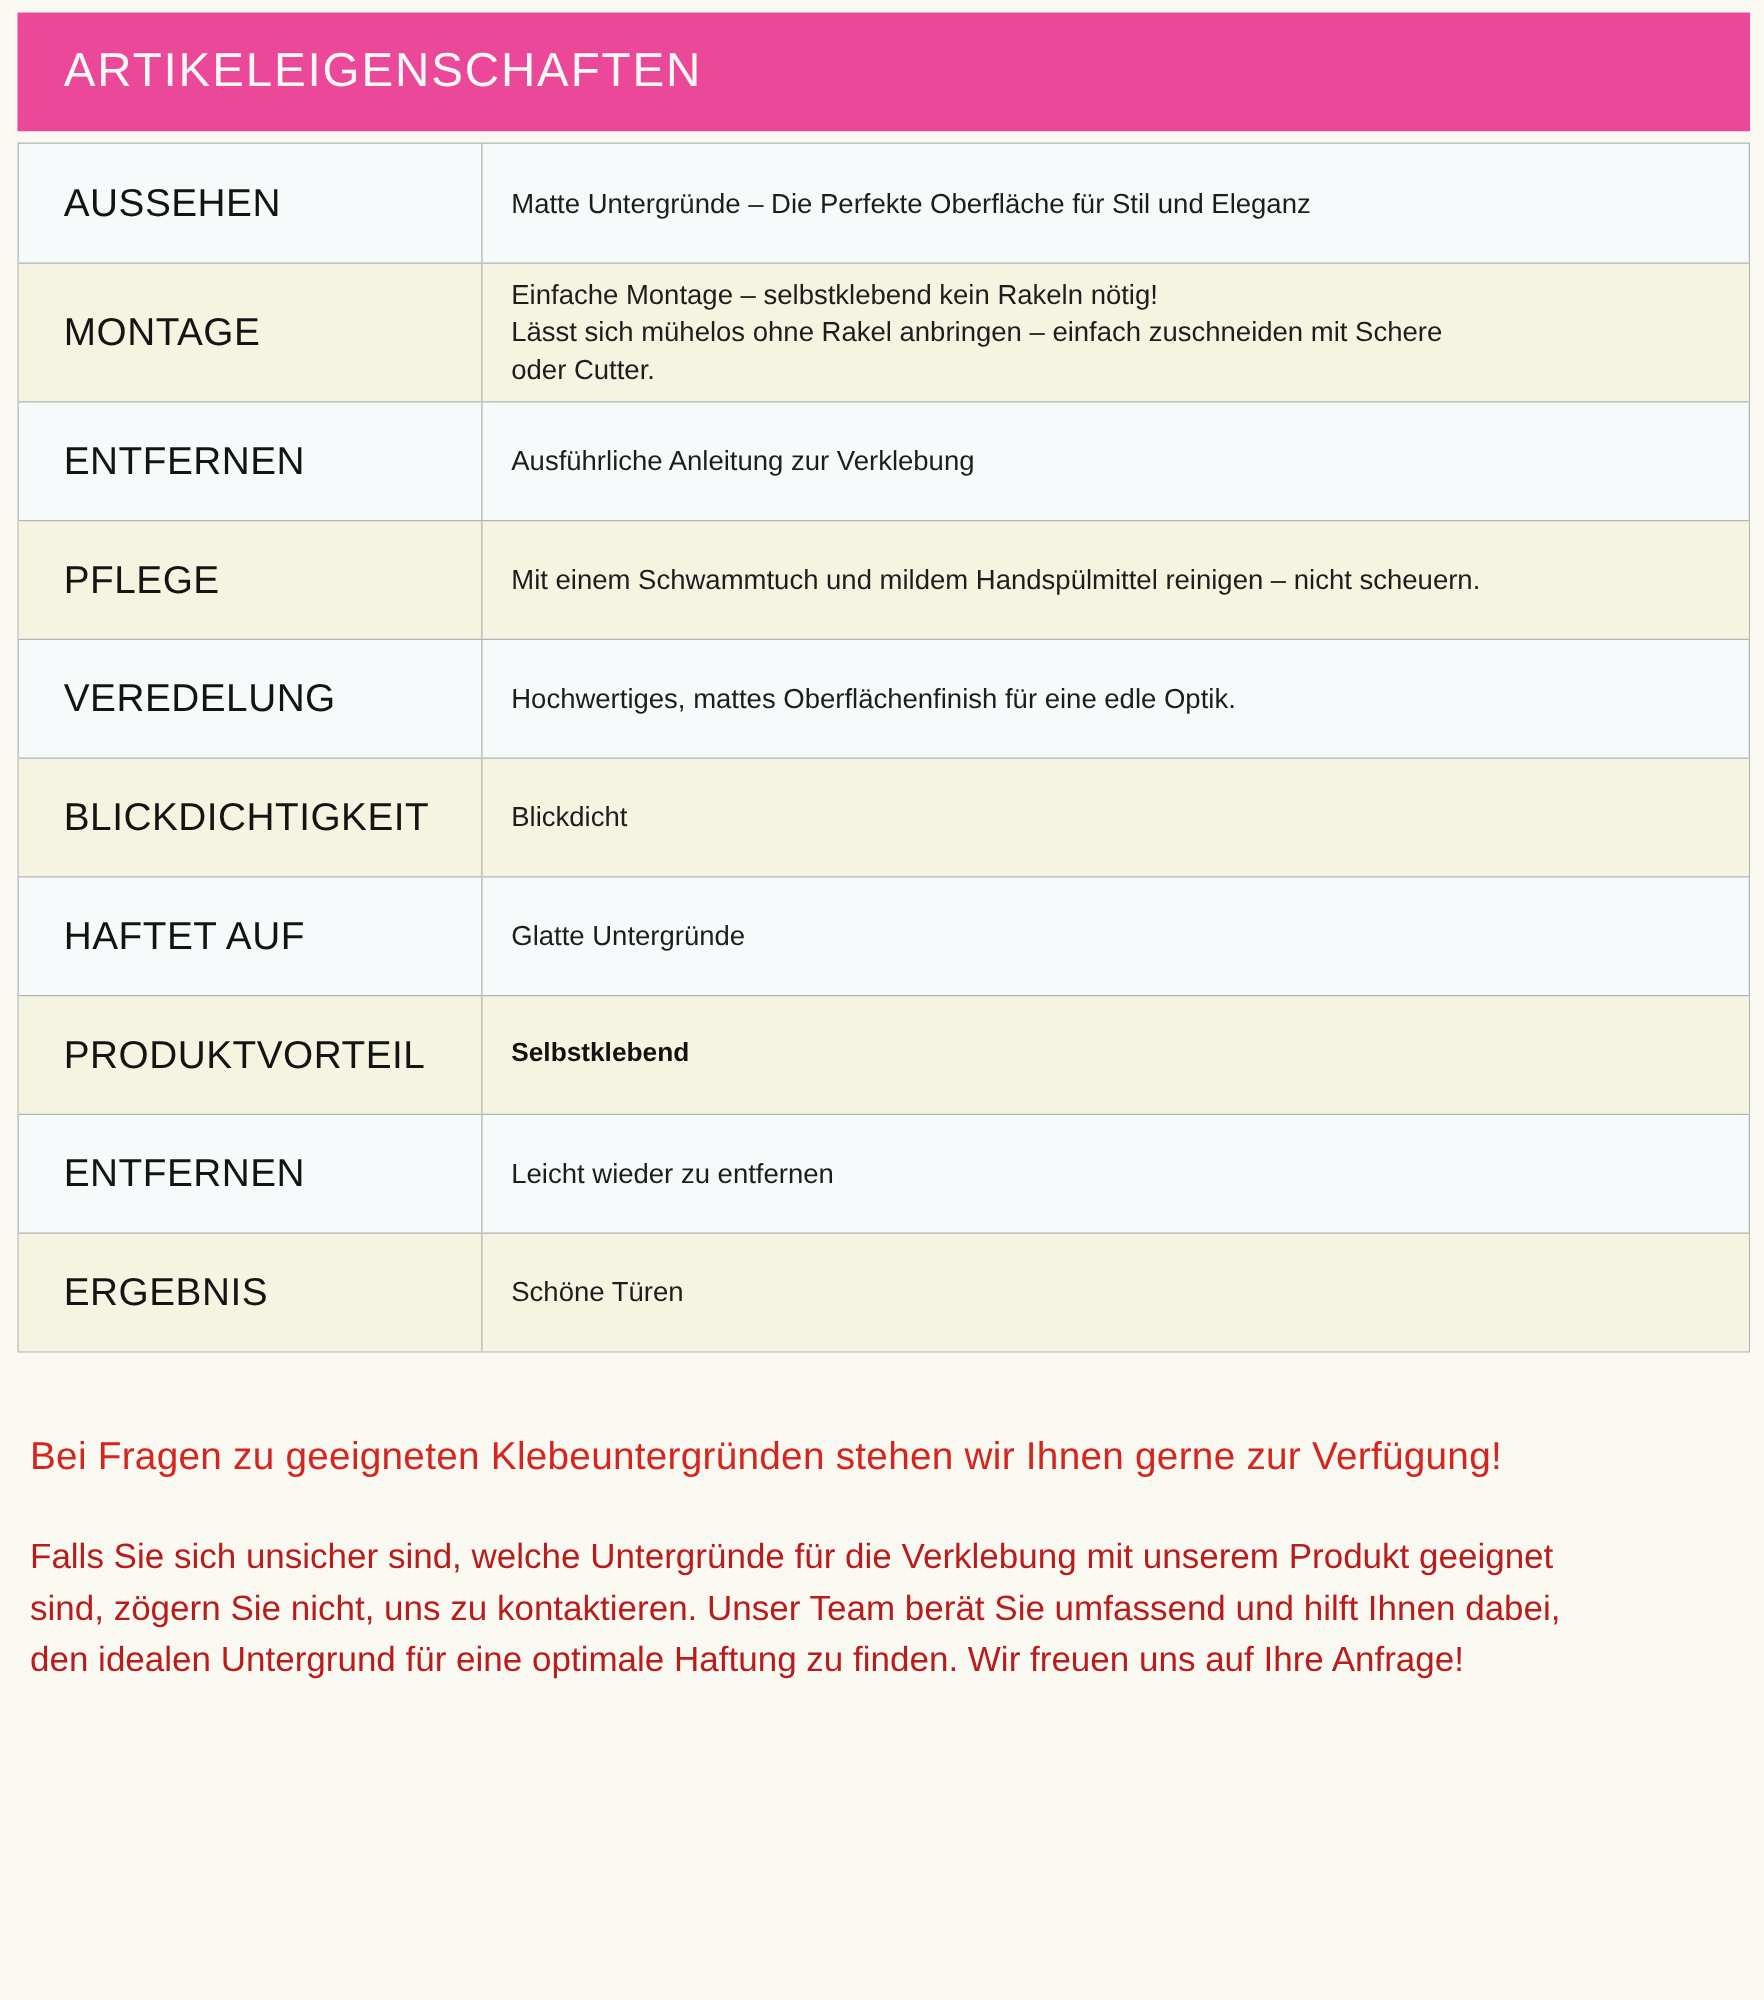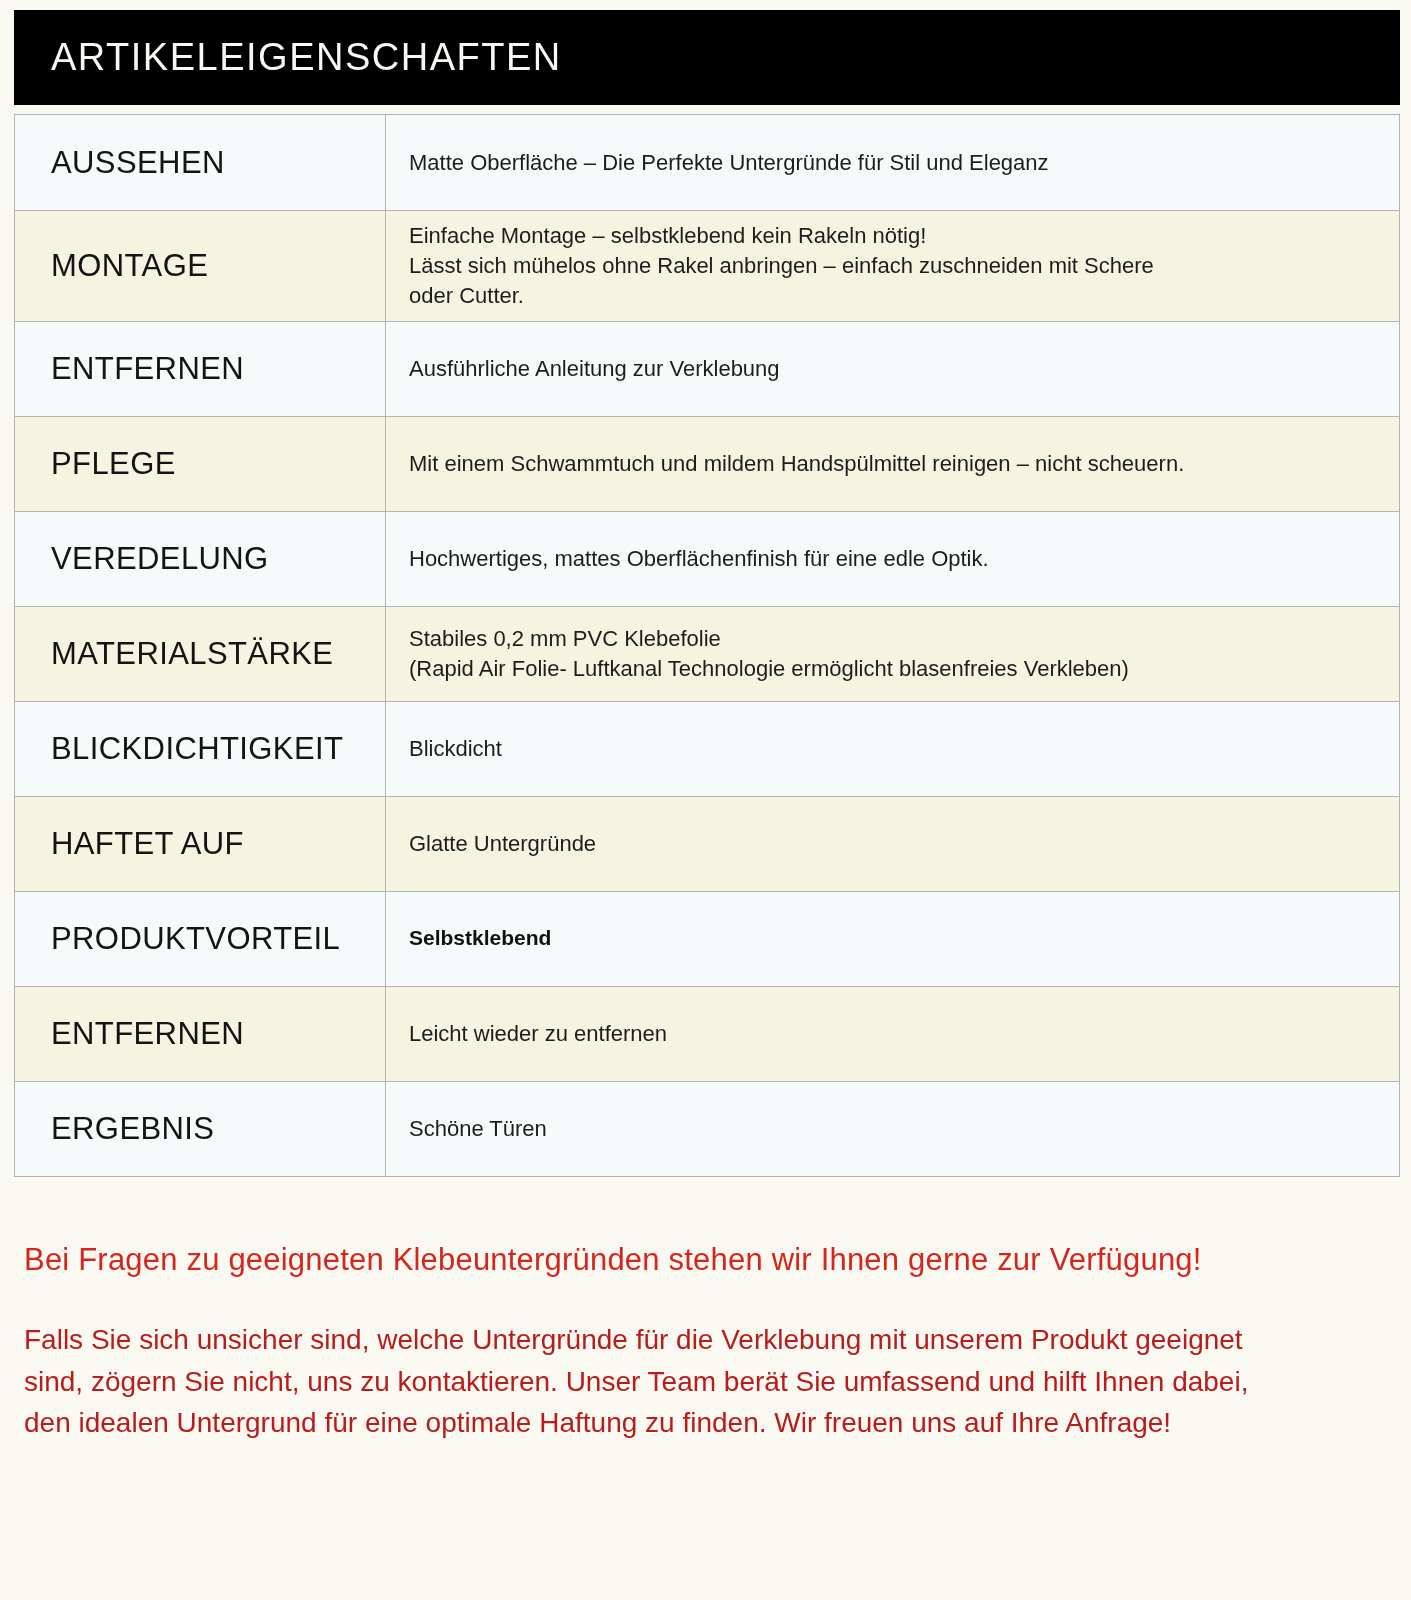--- a/index.html
+++ b/index.html
@@ -14,21 +14,21 @@
     font-family: "Liberation Sans", sans-serif;
     color: #1c1c1c;
     -webkit-font-smoothing: antialiased;
   }
   .page {
     padding: 10px 11px 0 14px;
   }
   
   .title-bar {
     height: 95px;
-    background: #000000;
+    background: #ec4899;
     display: flex;
     align-items: center;
     padding-left: 37px;
     box-sizing: border-box;
     margin-bottom: 9px;
   }
   .title-bar .title-text {
     color: #f6f9f3;
     font-size: 38px;
     font-weight: 400;
@@ -100,21 +100,21 @@
 <div class="page">
 
   <div class="title-bar">
     <span class="title-text">ARTIKELEIGENSCHAFTEN</span>
   </div>
 
   <div class="props-table">
 
     <div class="prop-row">
       <div class="prop-label">AUSSEHEN</div>
-      <div class="prop-value">Matte Oberfläche – Die Perfekte Untergründe für Stil und Eleganz</div>
+      <div class="prop-value">Matte Untergründe – Die Perfekte Oberfläche für Stil und Eleganz</div>
     </div>
 
     <div class="prop-row">
       <div class="prop-label">MONTAGE</div>
       <div class="prop-value">Einfache Montage – selbstklebend kein Rakeln nötig!
 Lässt sich mühelos ohne Rakel anbringen – einfach zuschneiden mit Schere
 oder Cutter.</div>
     </div>
 
     <div class="prop-row">
@@ -125,25 +125,20 @@
     <div class="prop-row">
       <div class="prop-label">PFLEGE</div>
       <div class="prop-value">Mit einem Schwammtuch und mildem Handspülmittel reinigen – nicht scheuern.</div>
     </div>
 
     <div class="prop-row">
       <div class="prop-label">VEREDELUNG</div>
       <div class="prop-value">Hochwertiges, mattes Oberflächenfinish für eine edle Optik.</div>
     </div>
 
-    <div class="prop-row">
-      <div class="prop-label">MATERIALSTÄRKE</div>
-      <div class="prop-value">Stabiles 0,2 mm PVC Klebefolie
-(Rapid Air Folie- Luftkanal Technologie ermöglicht blasenfreies Verkleben)</div>
-    </div>
 
     <div class="prop-row">
       <div class="prop-label">BLICKDICHTIGKEIT</div>
       <div class="prop-value">Blickdicht</div>
     </div>
 
     <div class="prop-row">
       <div class="prop-label">HAFTET AUF</div>
       <div class="prop-value">Glatte Untergründe</div>
     </div>

